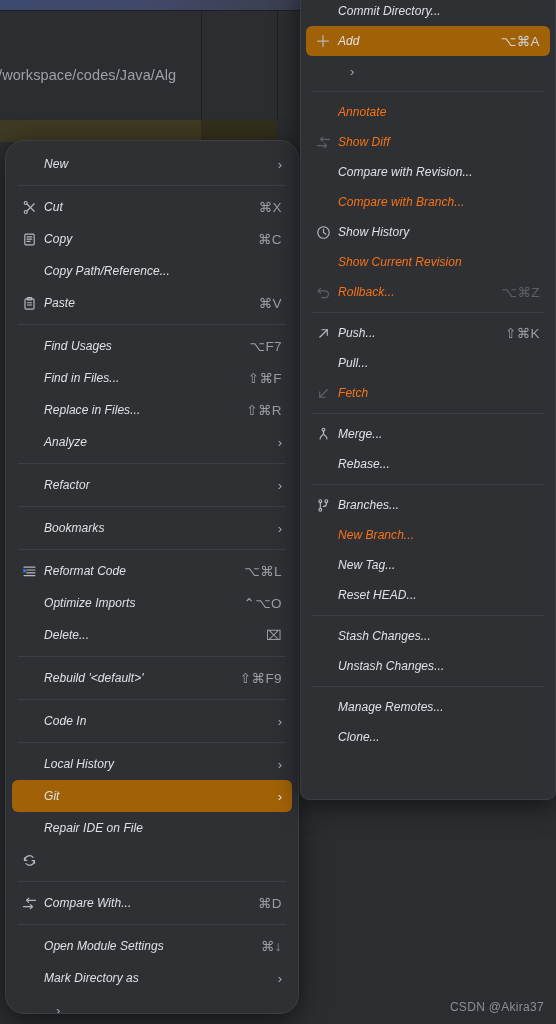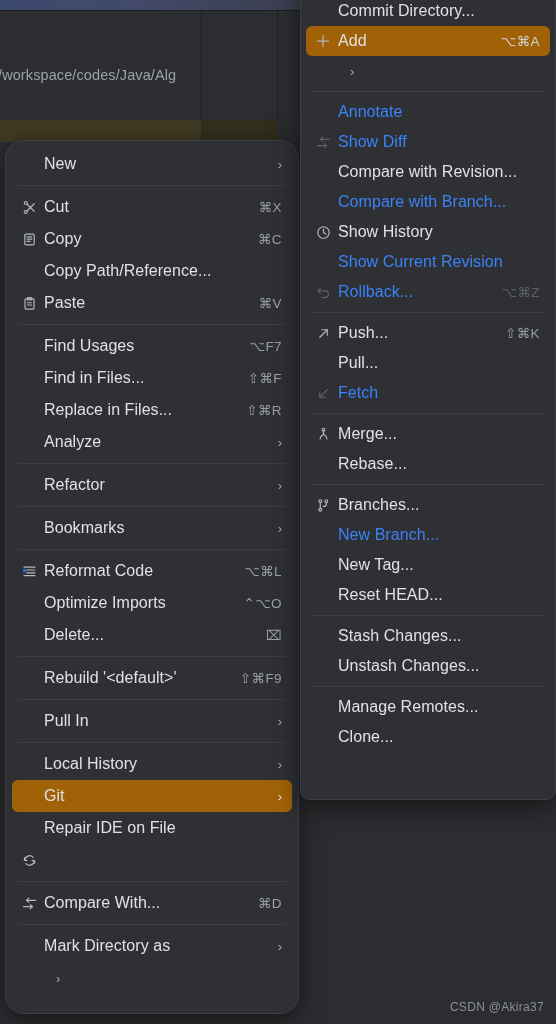--- a/index.html
+++ b/index.html
@@ -84,26 +84,27 @@
   #git-menu .item { margin: 0 5px; height: 30px; }
 
   .ico {
     width: 22px; min-width: 22px; height: 18px;
     display: flex; align-items: center; justify-content: center;
     margin-right: 4px;
     color: #b4b8bf;
   }
   .ico svg { display: block; }
   .label {
-    font-size: 16px;
+    font-size: 12px;
     color: #dfe1e5;
     letter-spacing: .05px;
     flex: 1;
-  }
-  .item.disabled .label { color: #3b82f6; }
+    font-style: italic;
+  }
+  .item.disabled .label { color: #f97316; }
   .item.disabled .ico { color: #5d6166; }
   .item.disabled .shortcut { color: #5d6166; }
   .shortcut {
     font-size: 13.5px;
     color: #9a9ea5;
     margin-left: 14px;
     letter-spacing: .4px;
   }
   .item.selected .shortcut { color: #cfd3da; }
   .arrow {
@@ -237,21 +238,21 @@
         </div>
         <div class="sep"></div>
         <div class="item">
           <span class="ico"></span>
           <span class="label">Rebuild '&lt;default&gt;'</span>
           <span class="shortcut">⇧⌘F9</span>
         </div>
         <div class="sep"></div>
         <div class="item">
           <span class="ico"></span>
-          <span class="label">Pull In</span>
+          <span class="label">Code In</span>
           <span class="arrow">›</span>
         </div>
         <div class="sep"></div>
         <div class="item">
           <span class="ico"></span>
           <span class="label">Local History</span>
           <span class="arrow">›</span>
         </div>
         <div class="item selected">
           <span class="ico"></span>
@@ -279,20 +280,25 @@
               <path d="M1.6 11.4h9.6"></path>
               <path d="M8.8 9.2l2.4 2.2-2.4 2.2"></path>
               <path d="M14.4 4.6H4.8"></path>
               <path d="M7.2 2.4 4.8 4.6l2.4 2.2"></path>
             </svg>
           </span>
           <span class="label">Compare With...</span>
           <span class="shortcut">⌘D</span>
         </div>
         <div class="sep"></div>
+        <div class="item">
+          <span class="ico"></span>
+          <span class="label">Open Module Settings</span>
+          <span class="shortcut">⌘↓</span>
+        </div>
         <div class="item">
           <span class="ico"></span>
           <span class="label">Mark Directory as</span>
           <span class="arrow">›</span>
         </div>
         <div class="item">
           <span class="ico"></span>
           <span class="arrow">›</span>
         </div>
       </div>

